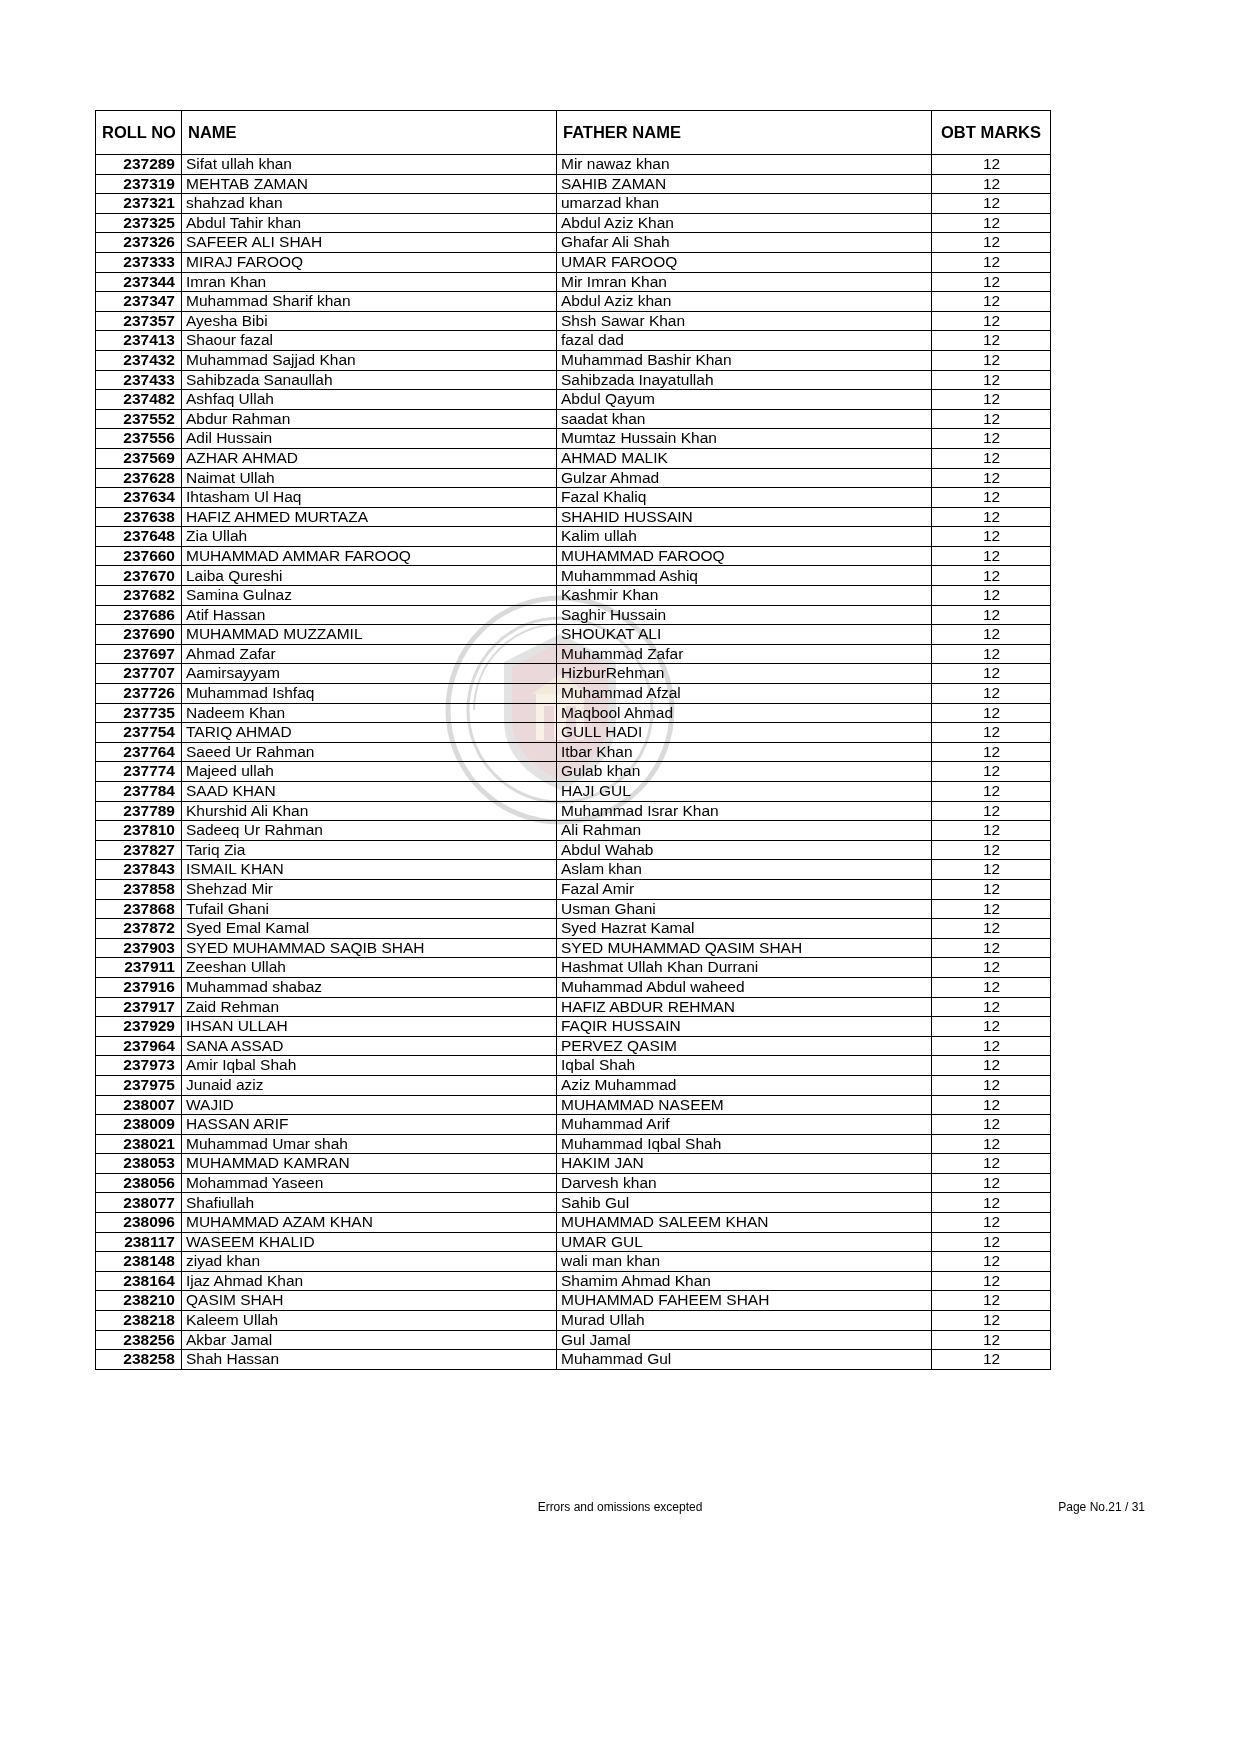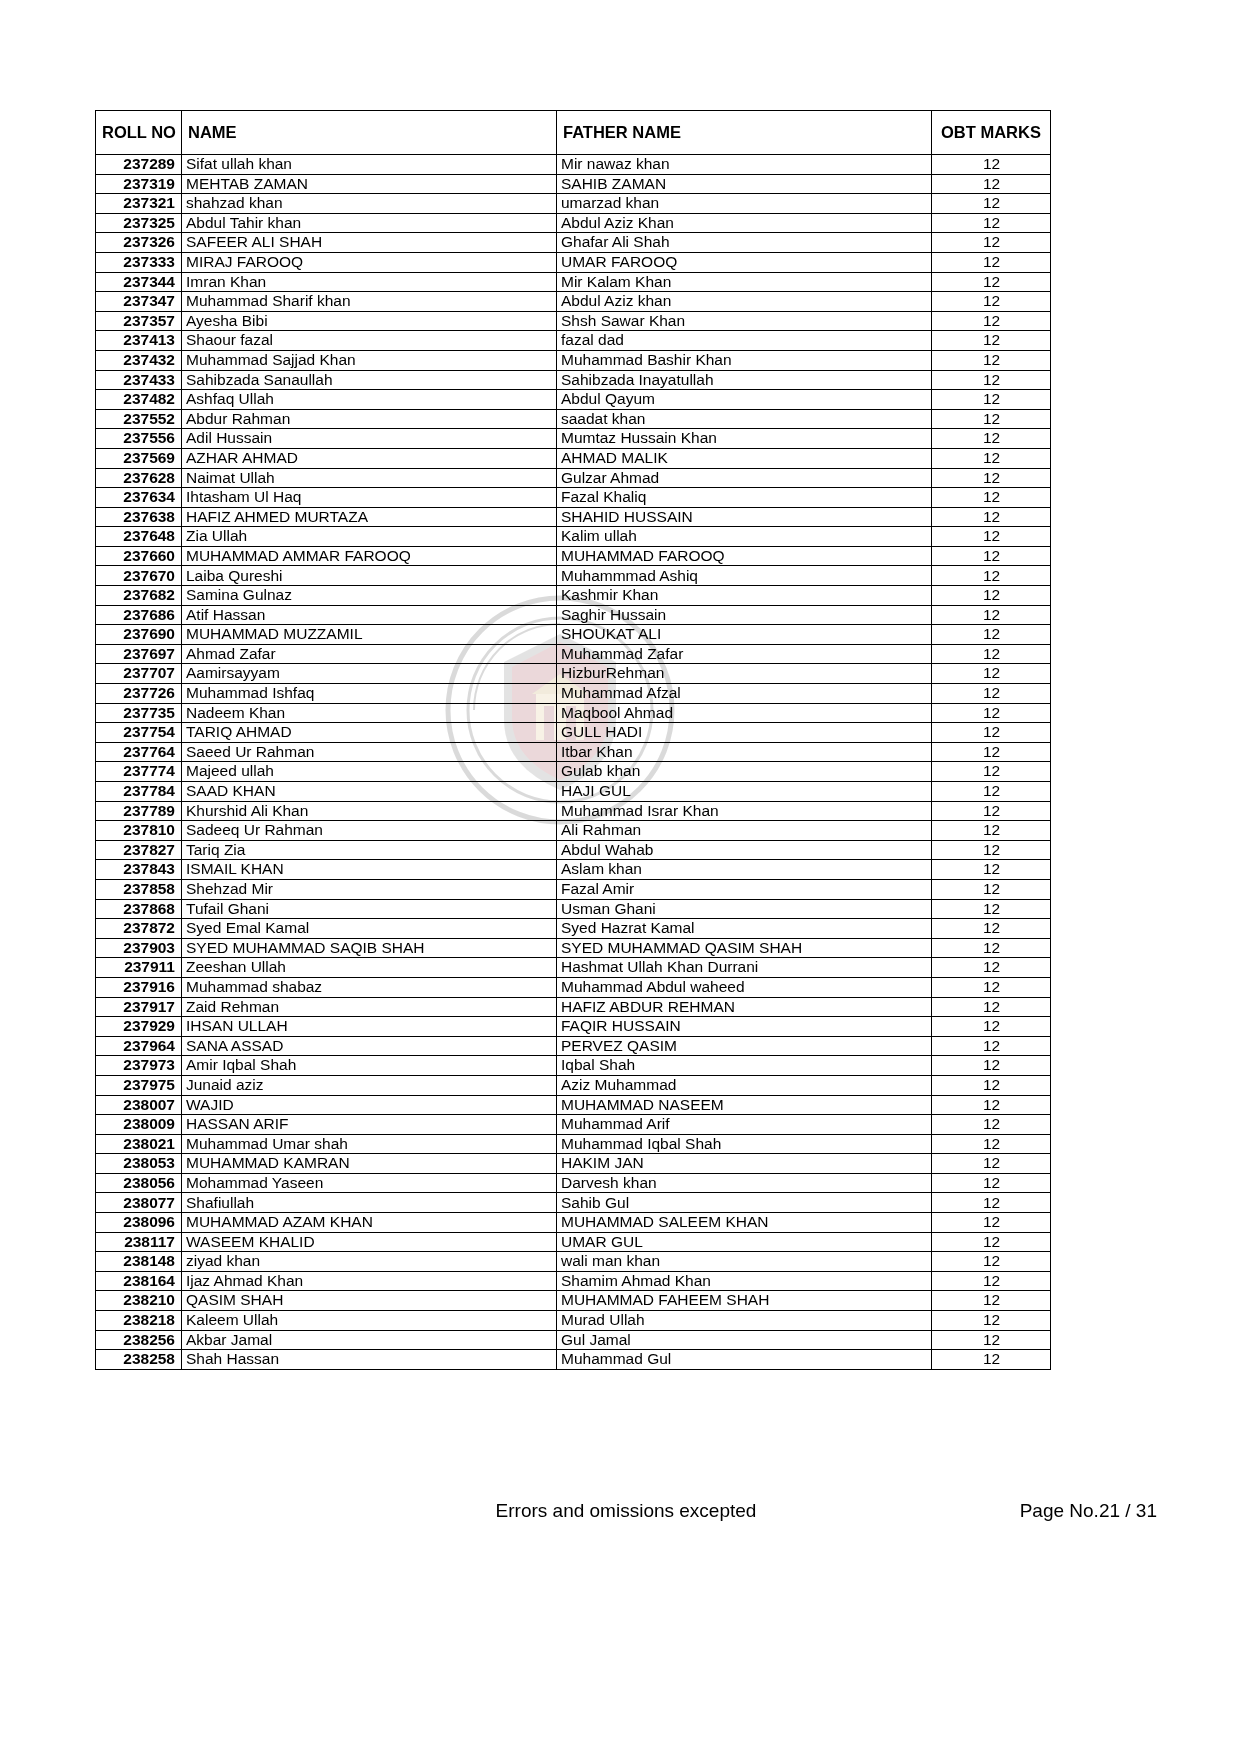--- a/index.html
+++ b/index.html
@@ -75,24 +75,24 @@
     text-align: left;
   }
   table.results tbody td.marks {
     text-align: center;
   }
   tbody tr { height: 19.6px; }
 
   .footer {
     position: absolute;
     left: 95px;
-    right: 83px;
+    right: 95px;
     top: 1500px;
     height: 24px;
-    font-size: 19px;
+    font-size: 12px;
   }
   .footer .center {
     position: absolute;
     left: 0; right: 0;
     text-align: center;
   }
   .footer .right {
     position: absolute;
     right: 0;
     text-align: left;
@@ -163,21 +163,21 @@
         </tr>
         <tr>
           <td class="roll">237333</td>
           <td class="name">MIRAJ FAROOQ</td>
           <td class="fname">UMAR FAROOQ</td>
           <td class="marks">12</td>
         </tr>
         <tr>
           <td class="roll">237344</td>
           <td class="name">Imran Khan</td>
-          <td class="fname">Mir Kalam Khan</td>
+          <td class="fname">Mir Imran Khan</td>
           <td class="marks">12</td>
         </tr>
         <tr>
           <td class="roll">237347</td>
           <td class="name">Muhammad Sharif khan</td>
           <td class="fname">Abdul Aziz khan</td>
           <td class="marks">12</td>
         </tr>
         <tr>
           <td class="roll">237357</td>

